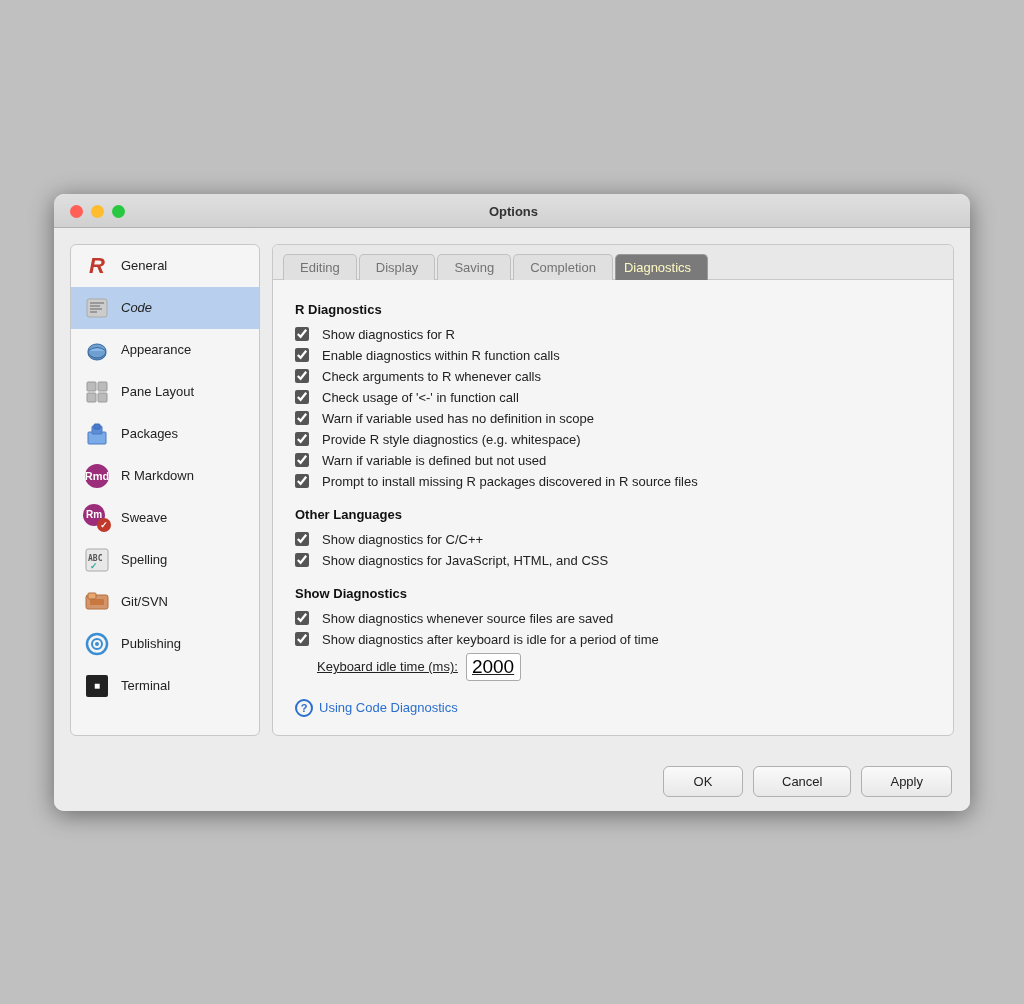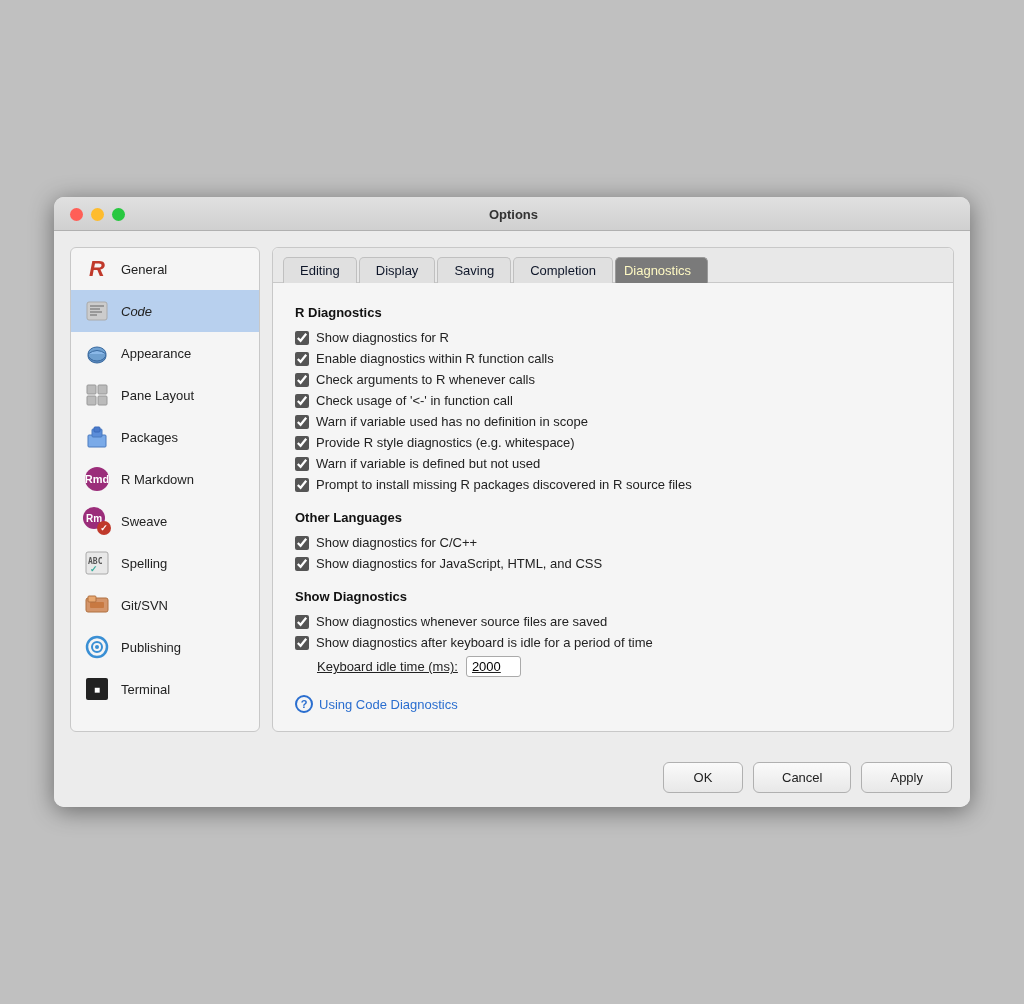--- a/index.html
+++ b/index.html
@@ -105,21 +105,21 @@
       padding: 8px 10px 0;
       gap: 2px;
     }
     .tab {
       padding: 5px 16px;
       border: 1px solid #c0c0c0;
       border-bottom: none;
       border-radius: 5px 5px 0 0;
       background: #e0e0e0;
       font-size: 13px;
-      color: #0f172a;
+      color: #737373;
       cursor: pointer;
       position: relative;
       bottom: -1px;
     }
     .tab.active {
       background: #7a7a7a;
       color: #fef9c3;
       border-color: #999;
       padding-left: 8px;
     }
@@ -134,21 +134,21 @@
       color: #111;
       margin-bottom: 10px;
       margin-top: 4px;
     }
     .section + .section {
       margin-top: 18px;
     }
     .checkbox-row {
       display: flex;
       align-items: center;
-      gap: 7px;
+      gap: 13px;
       margin-bottom: 6px;
       font-size: 13px;
       color: #222;
     }
     .checkbox-row input[type="checkbox"] {
       width: 14px;
       height: 14px;
       accent-color: #555;
       cursor: pointer;
       flex-shrink: 0;
@@ -161,21 +161,21 @@
       margin-left: 22px;
       font-size: 13px;
       color: #222;
       text-decoration: underline;
     }
     .idle-input {
       width: 55px;
       padding: 2px 5px;
       border: 1px solid #aaa;
       border-radius: 3px;
-      font-size: 13px;
+      font-size: 19px;
       background: white;
     }
     .help-link {
       display: flex;
       align-items: center;
       gap: 6px;
       margin-top: 18px;
       color: #2a6ecf;
       font-size: 13px;
       cursor: pointer;

